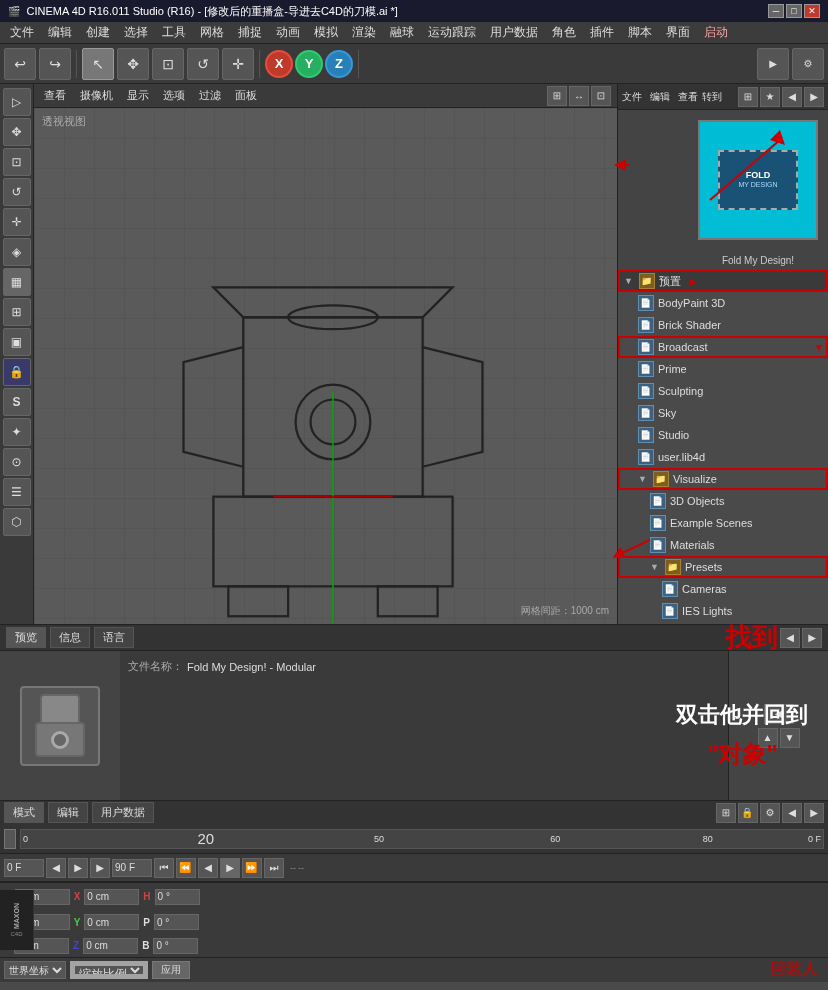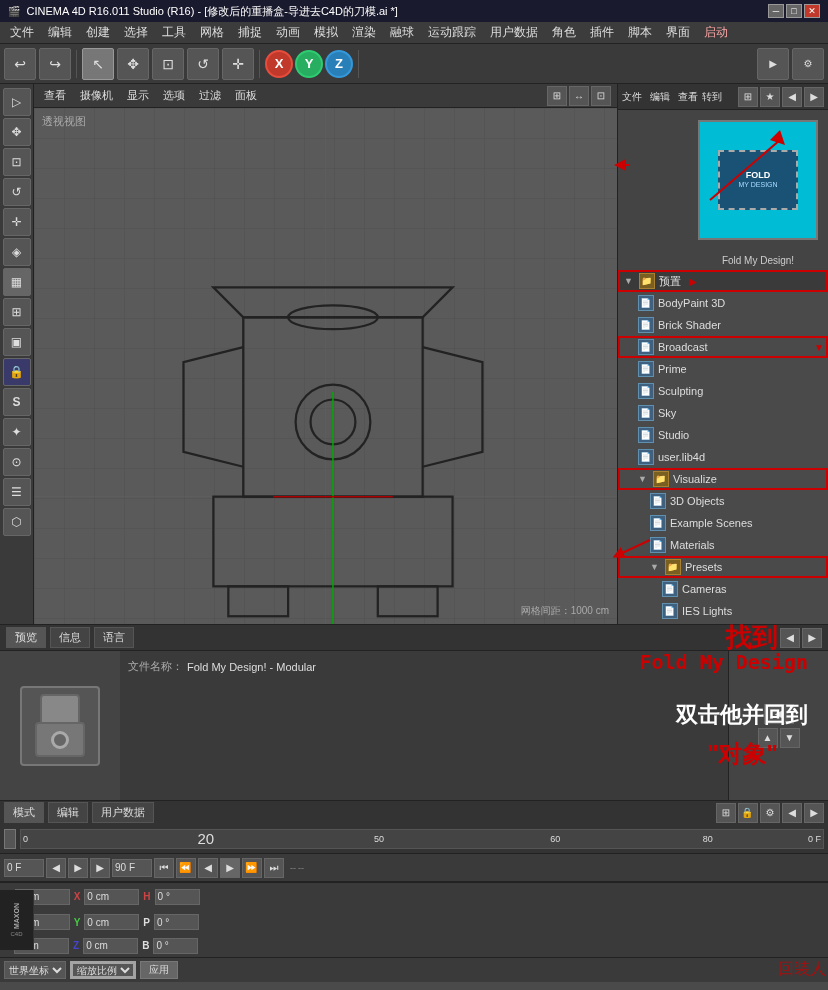--- a/index.html
+++ b/index.html
@@ -683,21 +683,21 @@
     <span style="font-size:10px; font-weight:bold; color:#4444cc;">Z</span>
     <input type="text" style="width: 55px; height: 16px; background: rgb(85, 85, 85); border: 1px solid rgb(102, 102, 102); color: rgb(221, 221, 221); font-size: 10px; padding: 0px 2px;" value="0 cm">
     <span style="font-size:10px; font-weight:bold;">B</span>
     <input type="text" style="width: 45px; height: 16px; background: rgb(85, 85, 85); border: 1px solid rgb(102, 102, 102); color: rgb(221, 221, 221); font-size: 10px; padding: 0px 2px;" value="0 °">
   </div>
 
   <div style="display:flex; gap:4px; padding:2px 4px; background:#3a3a3a; height:24px; align-items:center;">
     <select style="height:18px; background:#555; border:1px solid #666; color:#ddd; font-size:10px;">
       <option>世界坐标</option>
     </select>
-    <select style="height:18px; background:#555; border:3px solid #a3a3a3; color:#ddd; font-size:10px;">
+    <select style="height:18px; background:#555; border:5px solid #a3a3a3; color:#ddd; font-size:12px;">
       <option>缩放比例</option>
     </select>
     <button style="height:18px; background:#666; border:1px solid #777; color:#ddd; font-size:10px; padding:0 8px; cursor:pointer;">应用</button>
   </div>
 
   <div style="position:absolute; bottom:40px; left:0; width:34px; height:60px; background:#222; display:flex; flex-direction:column; align-items:center; justify-content:center; border-right:1px solid #333;">
     <div style="font-size:7px; color:#aaa; writing-mode:vertical-rl; transform:rotate(180deg); font-weight:bold;">MAXON</div>
     <div style="font-size:6px; color:#888; margin-top:2px;">C4D</div>
   </div>
 
@@ -715,26 +715,23 @@
 
       <line x1="710" y1="200" x2="780" y2="140" stroke="#cc0000" stroke-width="2"></line>
       <polygon points="780,130 785,145 770,140" fill="#cc0000"></polygon>
 
       <line x1="650" y1="540" x2="618" y2="555" stroke="#cc0000" stroke-width="2" marker-end="url(#arrow)"></line>
     </svg>
 
     <div class="annotation-text" style="right:50px; top:620px; font-size:26px; color:#cc0000;">
       <span>找到</span>
     </div>
-    <div class="annotation-text" style="right:20px; top:650px; font-size:20px; color:#cc0000; font-family:monospace;">
-      <span>Fold My Design</span>
-    </div>
     <div class="annotation-text" style="right:20px; top:700px; font-size:22px; color:#ffffff;">
       <span>双击他并回到</span>
     </div>
     <div class="annotation-text" style="right:50px; top:738px; font-size:24px; color:#cc0000;">
       <span>"对象"</span>
     </div>
 
-    <div style="position:absolute; bottom:10px; right:2px; color:#cc0000; font-size:16px; font-weight:normal; font-family:'SimHei','Microsoft YaHei',sans-serif; opacity:0.8;">回装人</div>
+    <div style="position:absolute; bottom:10px; right:10px; color:#cc0000; font-size:16px; font-weight:bold; font-family:'SimHei','Microsoft YaHei',sans-serif; opacity:0.8;">回装人</div>
   </div>
 
 </div>
 
 </body></html>

